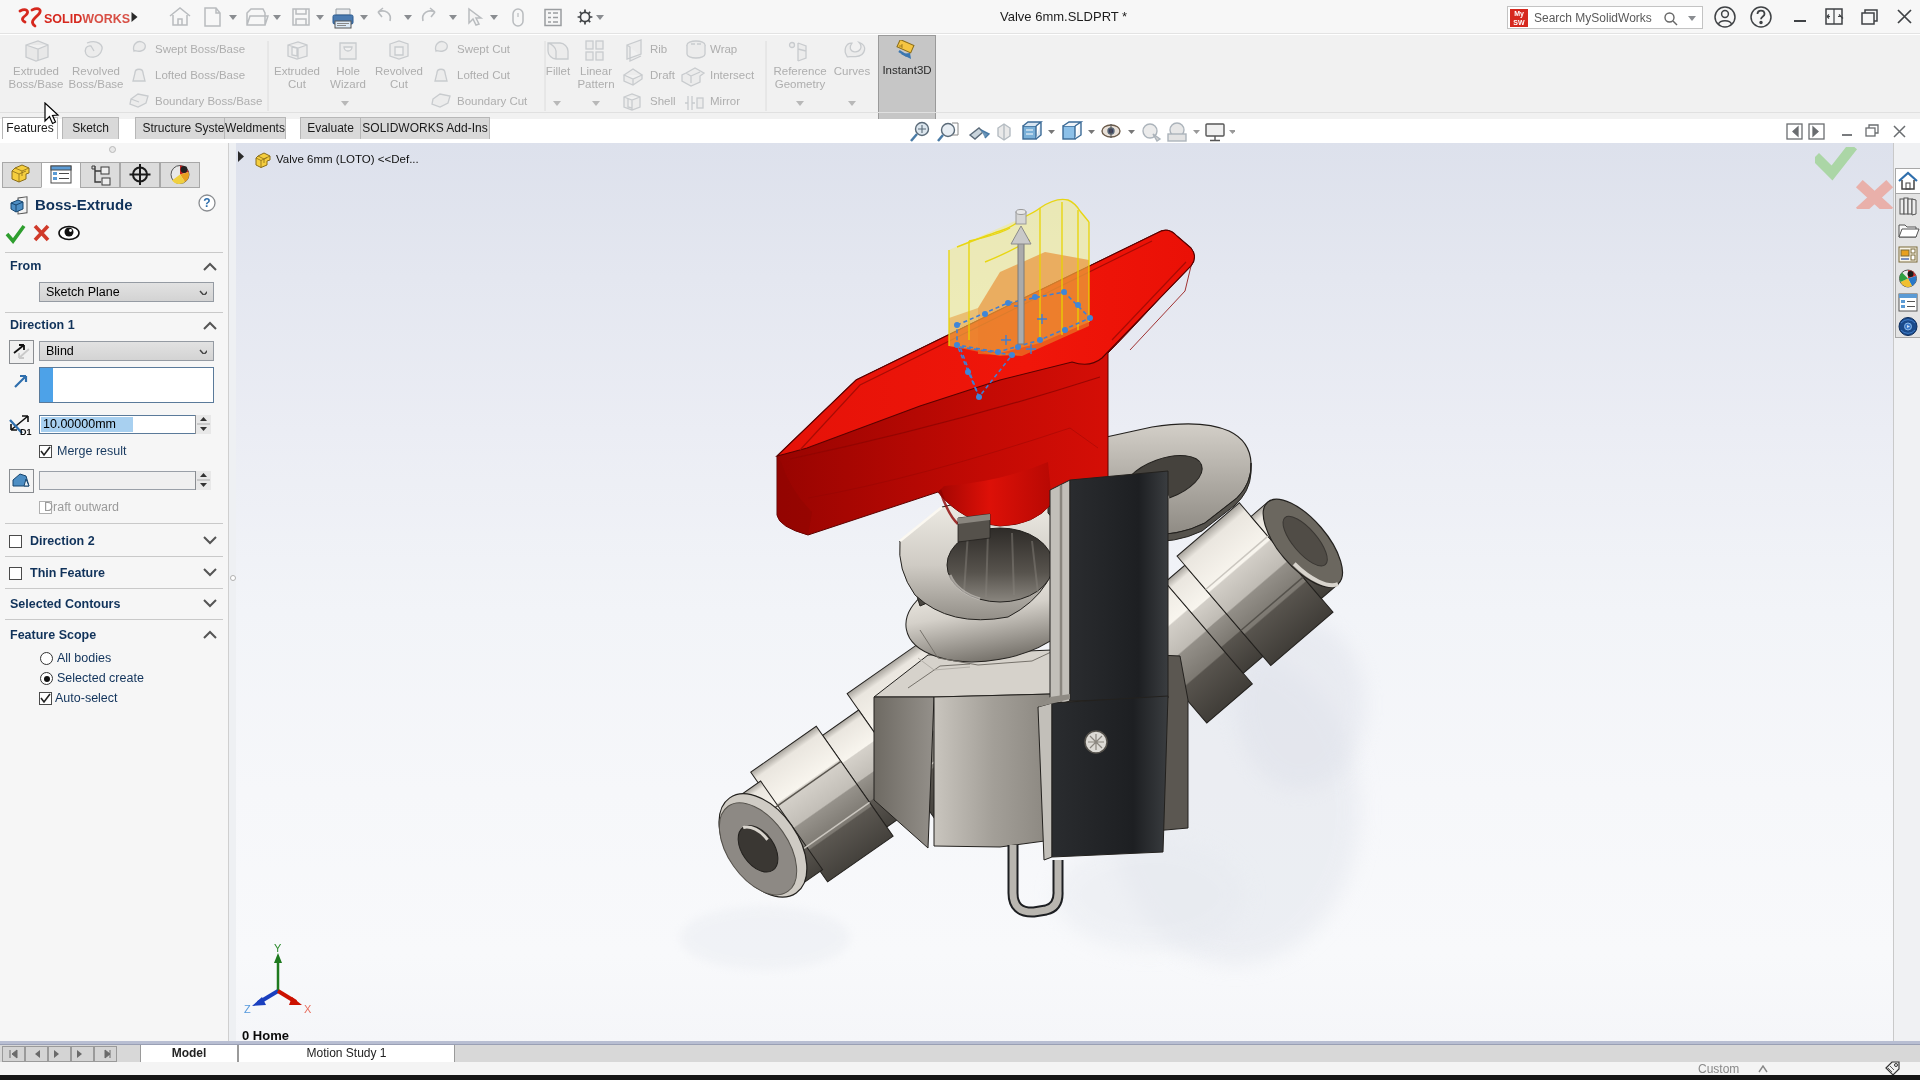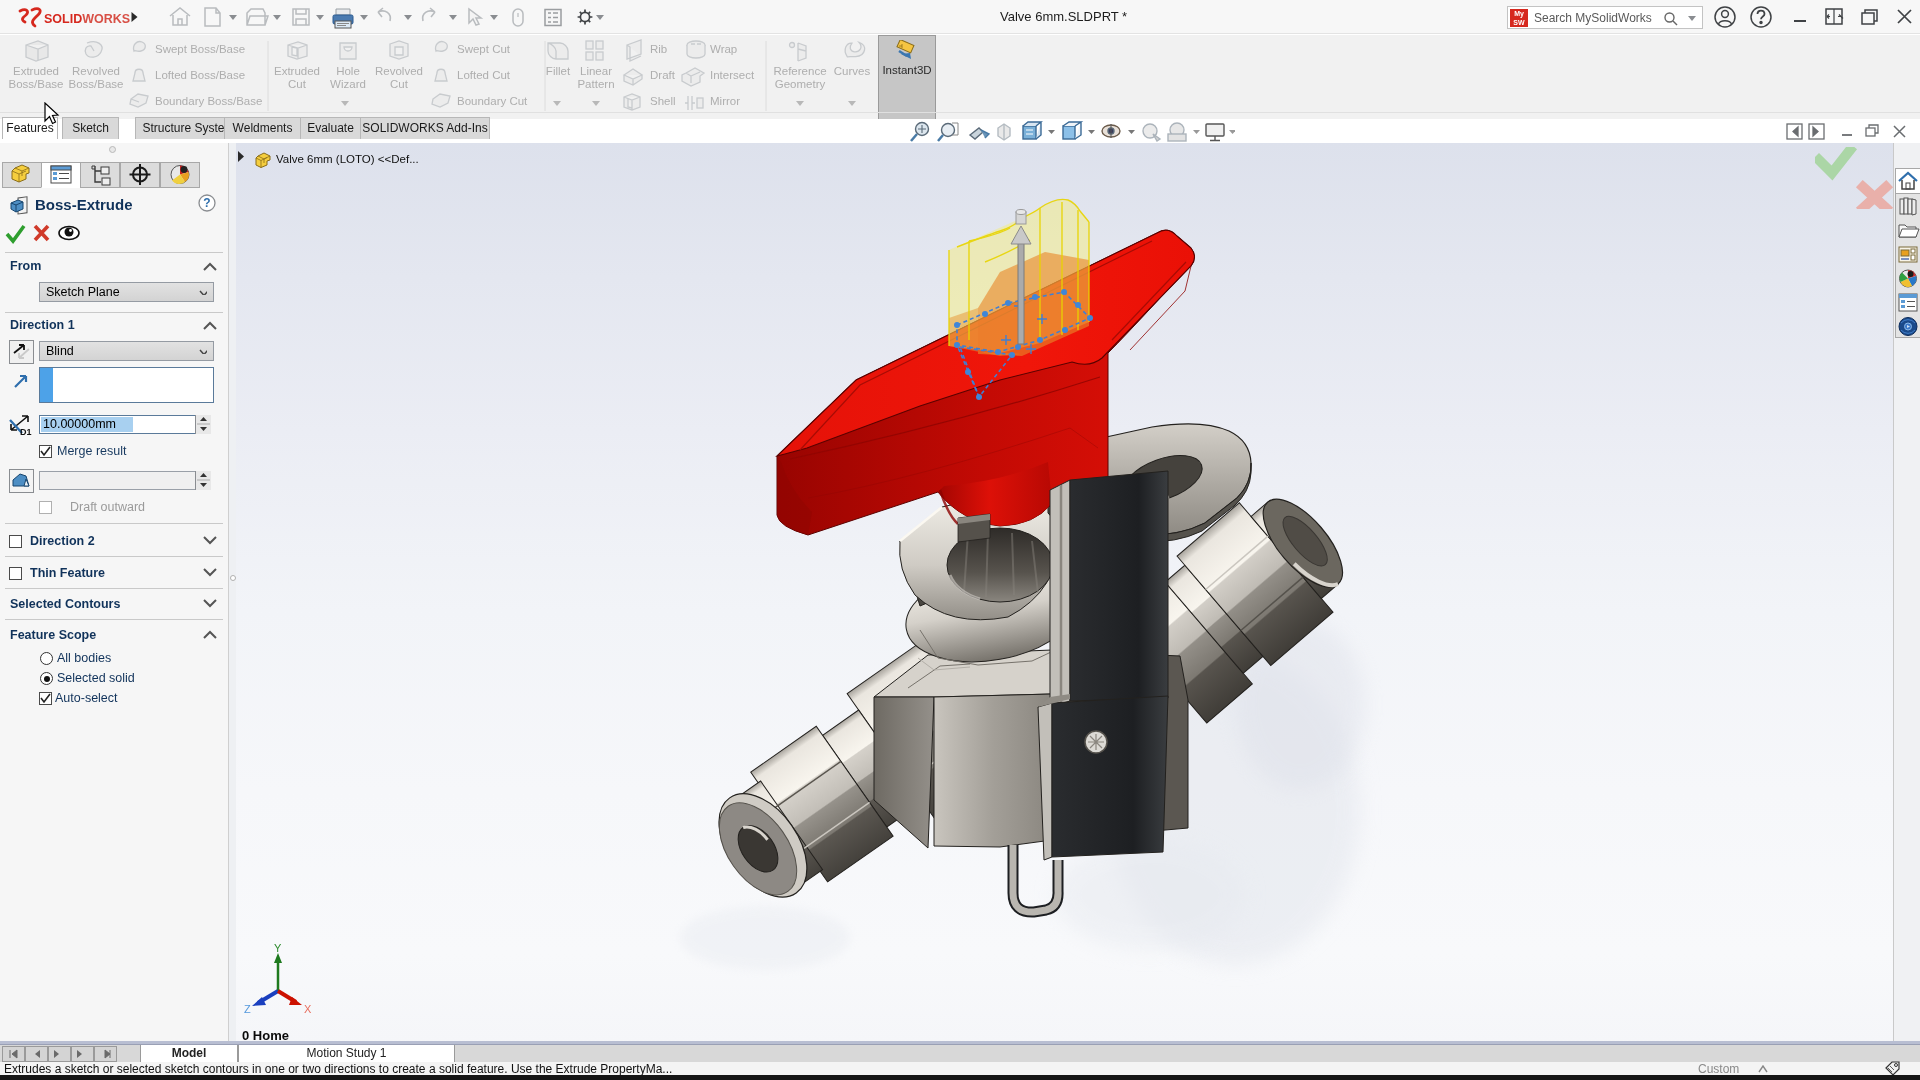--- a/index.html
+++ b/index.html
@@ -220,21 +220,21 @@
       <path d="M4,11 L12,16" stroke="#3a76b0" stroke-width="2.5"></path>
     </svg>
     <div>Instant3D</div>
   </div>
 </div>
 <div class="abs" id="whiteband"></div>
 <div class="abs" id="tabrow">
   <div class="line"></div>
   <div class="rtab" style="left:62px;width:57px">Sketch</div>
   <div class="rtab" style="left:135px;width:107px">Structure System</div>
-  <div class="rtab" style="left:224px;width:77px">Weldments</div>
+  <div class="rtab" style="left:224px;width:62px">Weldments</div>
   <div class="rtab" style="left:300px;width:61px">Evaluate</div>
   <div class="rtab" style="left:360px;width:130px">SOLIDWORKS Add-Ins</div>
   <div class="rtab active" style="left:2px;width:56px">Features</div>
   <svg style="position:absolute;left:42px;top:-10px" width="20" height="26" viewBox="0 0 20 26">
     <path d="M3,1 L3,19 L7.5,14.5 L10.5,21.5 L13.5,20 L10.5,13.5 L16,13 Z" fill="#fff" stroke="#000" stroke-width="1.2"></path>
   </svg>
 </div>
 <div class="abs" id="viewport">
   <svg id="model" width="1657" height="900" viewBox="236 143 1657 900" style="position:absolute;left:0;top:0">
   <defs>
@@ -724,21 +724,21 @@
   </div>
   <div style="position:absolute;left:39px;top:328px;width:172px;height:19px;background:#f0f0f0;border:1px solid #9aa0a8"></div>
   <div style="position:absolute;left:195px;top:328px;width:16px;height:19px;background:#e8e8e8;border-left:1px solid #8a8d91">
     <svg width="15" height="18">
         <path d="M7.5,2 L11,6 L4,6 Z" fill="#333"></path>
         <path d="M7.5,16 L11,12 L4,12 Z" fill="#333"></path>
         <line x1="1" y1="9" x2="14" y2="9" stroke="#aaa"></line>
       </svg>
   </div>
   <div class="cb" style="left:39px;top:358px;border-color:#b0b0b0"></div>
-  <div class="pm-text" style="left:70px;top:357px;color:#9a9a9a">Draft outward</div>
+  <div class="pm-text" style="left:44px;top:357px;color:#9a9a9a">Draft outward</div>
   <div class="pm-divider" style="top:380px"></div>
 
   <div class="cb" style="left:9px;top:392px"></div>
   <div class="pm-label" style="position:absolute;left:30px;top:391px">Direction 2</div>
   <svg style="position:absolute;left:203px;top:393px" width="14" height="9">
       <path d="M1,1 L7,7 L13,1" fill="none" stroke="#555" stroke-width="2"></path>
     </svg>
   <div class="pm-divider" style="top:413px"></div>
 
   <div class="cb" style="left:9px;top:424px"></div>
@@ -755,21 +755,21 @@
   <div class="pm-divider" style="top:476px"></div>
 
   <div class="pm-label" style="position:absolute;left:10px;top:485px">Feature Scope</div>
   <svg style="position:absolute;left:203px;top:487px" width="14" height="9">
       <path d="M1,8 L7,2 L13,8" fill="none" stroke="#555" stroke-width="2"></path>
     </svg>
   <div style="position:absolute;left:40px;top:509px;width:13px;height:13px;border:1px solid #333;border-radius:50%;background:#fff"></div>
   <div class="pm-text" style="left:57px;top:508px">All bodies</div>
   <div style="position:absolute;left:40px;top:529px;width:13px;height:13px;border:1px solid #333;border-radius:50%;background:#fff"></div>
   <div style="position:absolute;left:43.5px;top:532.5px;width:6px;height:6px;border-radius:50%;background:#111"></div>
-  <div class="pm-text" style="left:57px;top:528px">Selected solid</div>
+  <div class="pm-text" style="left:57px;top:528px">Selected create</div>
   <div class="cb" style="left:39px;top:549px"><svg width="11" height="11">
         <path d="M1,5 L4,9 L10,1" fill="none" stroke="#222" stroke-width="1.6"></path>
       </svg></div>
   <div class="pm-text" style="left:55px;top:548px">Auto-select</div>
 </div>
 <div class="abs" style="left:0;top:1041px;width:1920px;height:3px;background:#b8bed2"></div>
 <div class="abs" id="modeltabs">
   <svg style="position:absolute;left:2px;top:1px" width="118" height="16" viewBox="0 0 118 16">
     <g fill="#d4d4d4" stroke="#9a9a9a">
         <rect x="0.5" y="0.5" width="22" height="15"></rect>
@@ -783,21 +783,20 @@
         <path d="M38,4 L33,8 L38,12 Z"></path>
         <path d="M52,4 L57,8 L52,12 Z"></path>
         <path d="M75,4 L80,8 L75,12 Z"></path>
         <path d="M103,4 L108,8 L103,12 Z M108,4 L108,12" stroke="#6a6a6a"></path>
       </g>
   </svg>
   <div class="mtab" style="left:140px;width:98px;background:#fff;border:1px solid #9a9a9a;border-top:none;font-weight:bold">Model</div>
   <div class="mtab" style="left:238px;width:217px;background:#ffffff;border:1px solid #9a9a9a;border-top:none">Motion Study 1</div>
 </div>
 <div class="abs" id="statusbar">
-  <div style="position:absolute;left:4px;top:0px">Extrudes a sketch or selected sketch contours in one or two directions to create a solid feature. Use the Extrude PropertyMa...</div>
   <div style="position:absolute;left:1698px;top:0px;color:#8a8a8a">Custom</div>
   <svg style="position:absolute;left:1758px;top:3px" width="10" height="8">
       <path d="M1,7 L5,1 L9,7" fill="none" stroke="#888" stroke-width="1.4"></path>
     </svg>
   <svg style="position:absolute;left:1884px;top:-2px" width="18" height="16" viewBox="0 0 18 16">
       <path d="M2,8 L8,2 L15,2 L15,9 L9,15 Z" fill="#f0f0f0" stroke="#333" stroke-width="1.2"></path>
       <circle cx="12" cy="5" r="1.5" fill="none" stroke="#333"></circle>
       <path d="M4,8 L8,12 M6,6 L10,10" stroke="#333" stroke-width="0.8"></path>
     </svg>
 </div>

